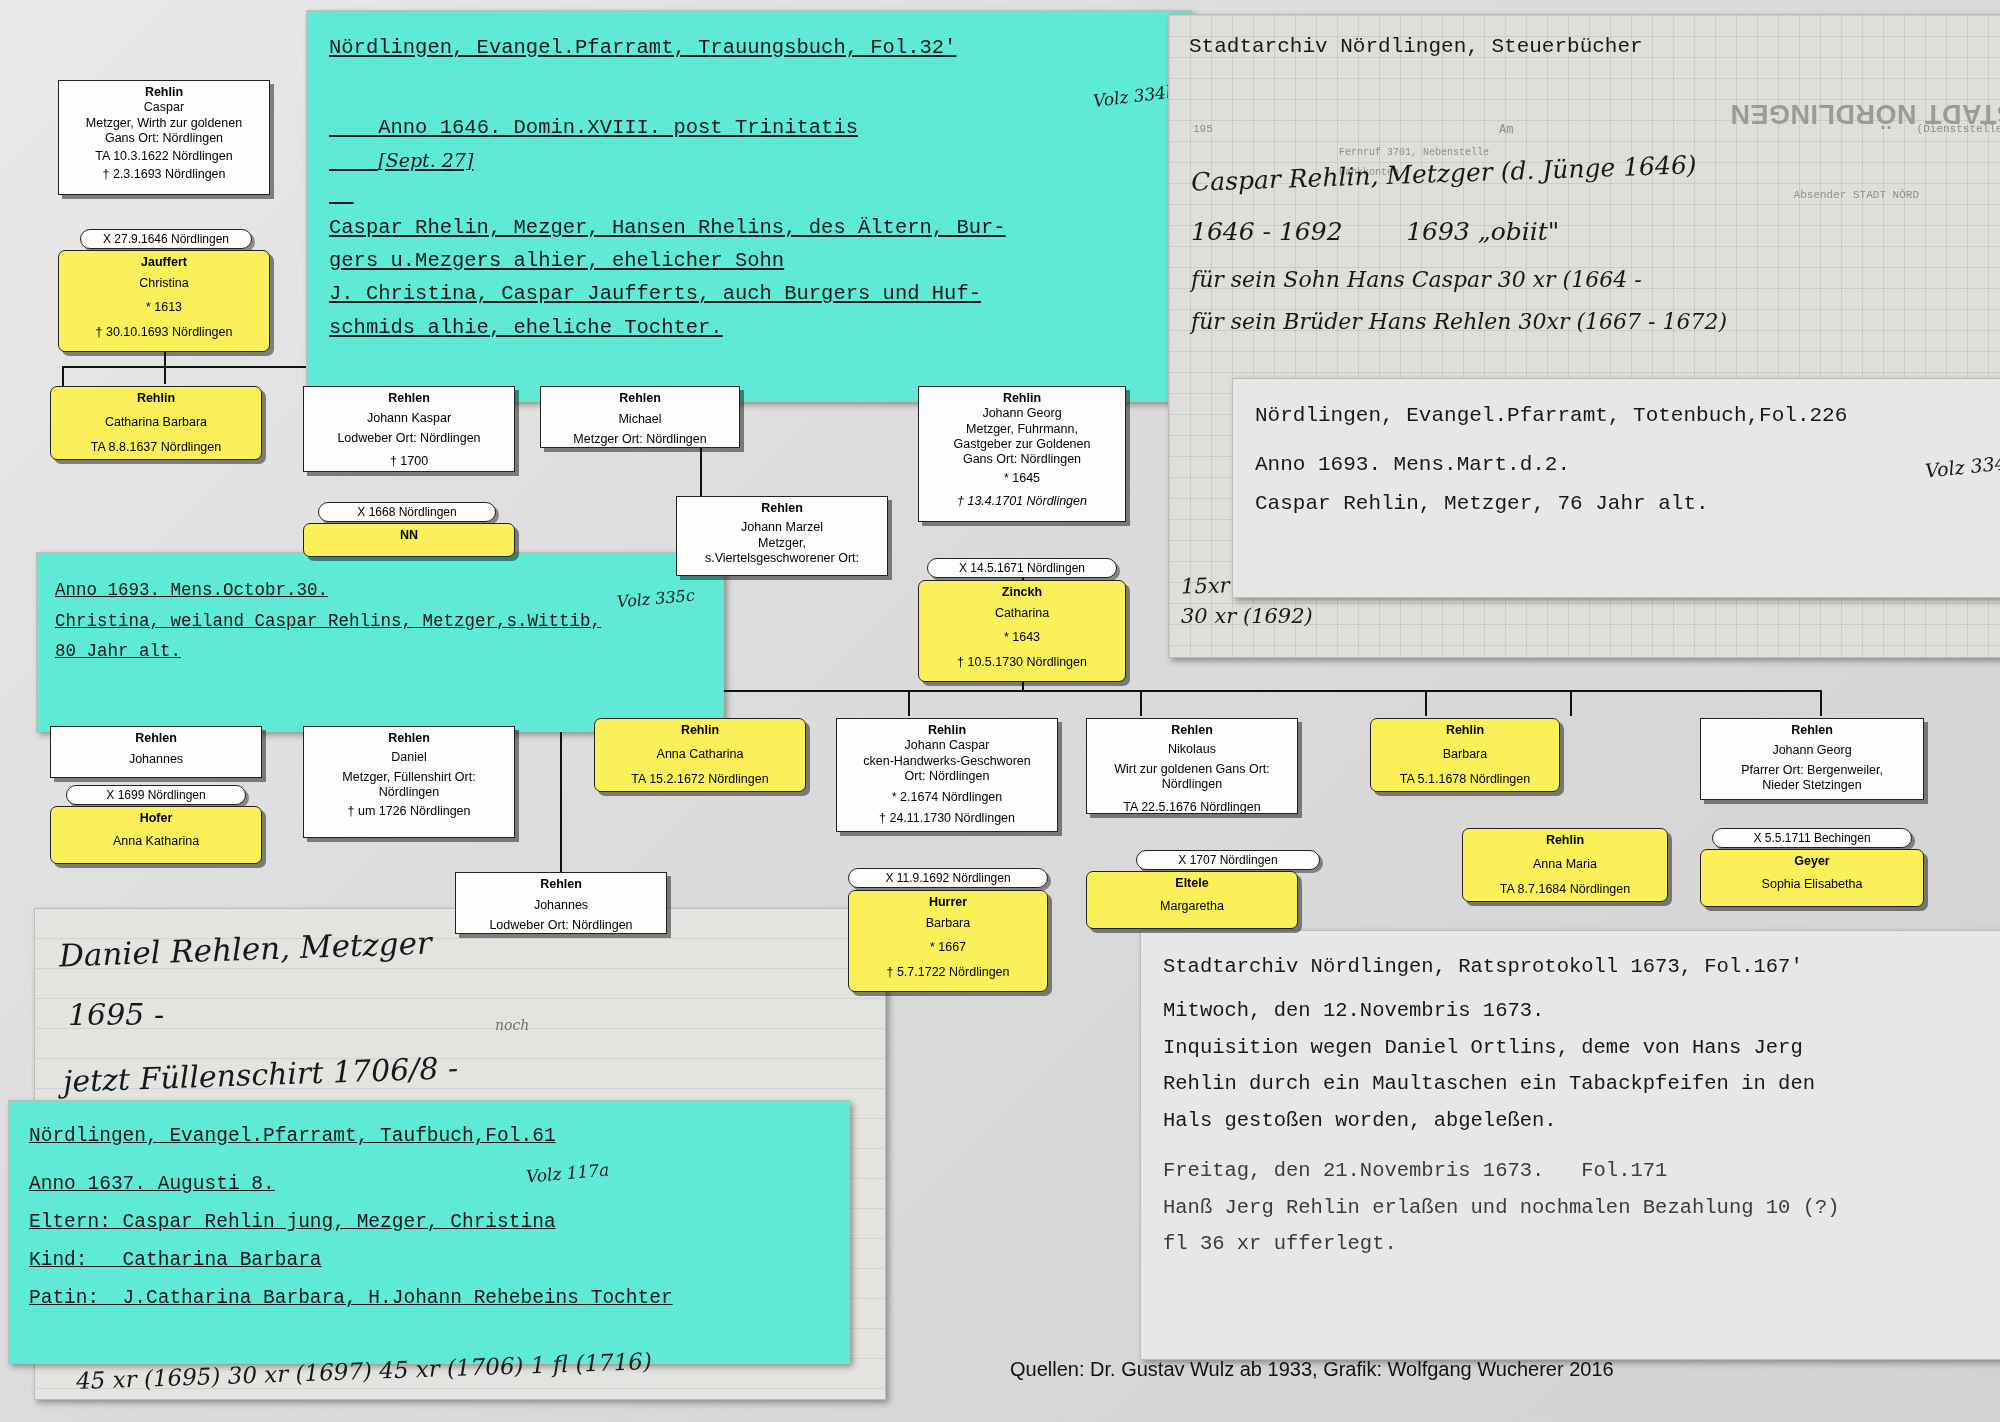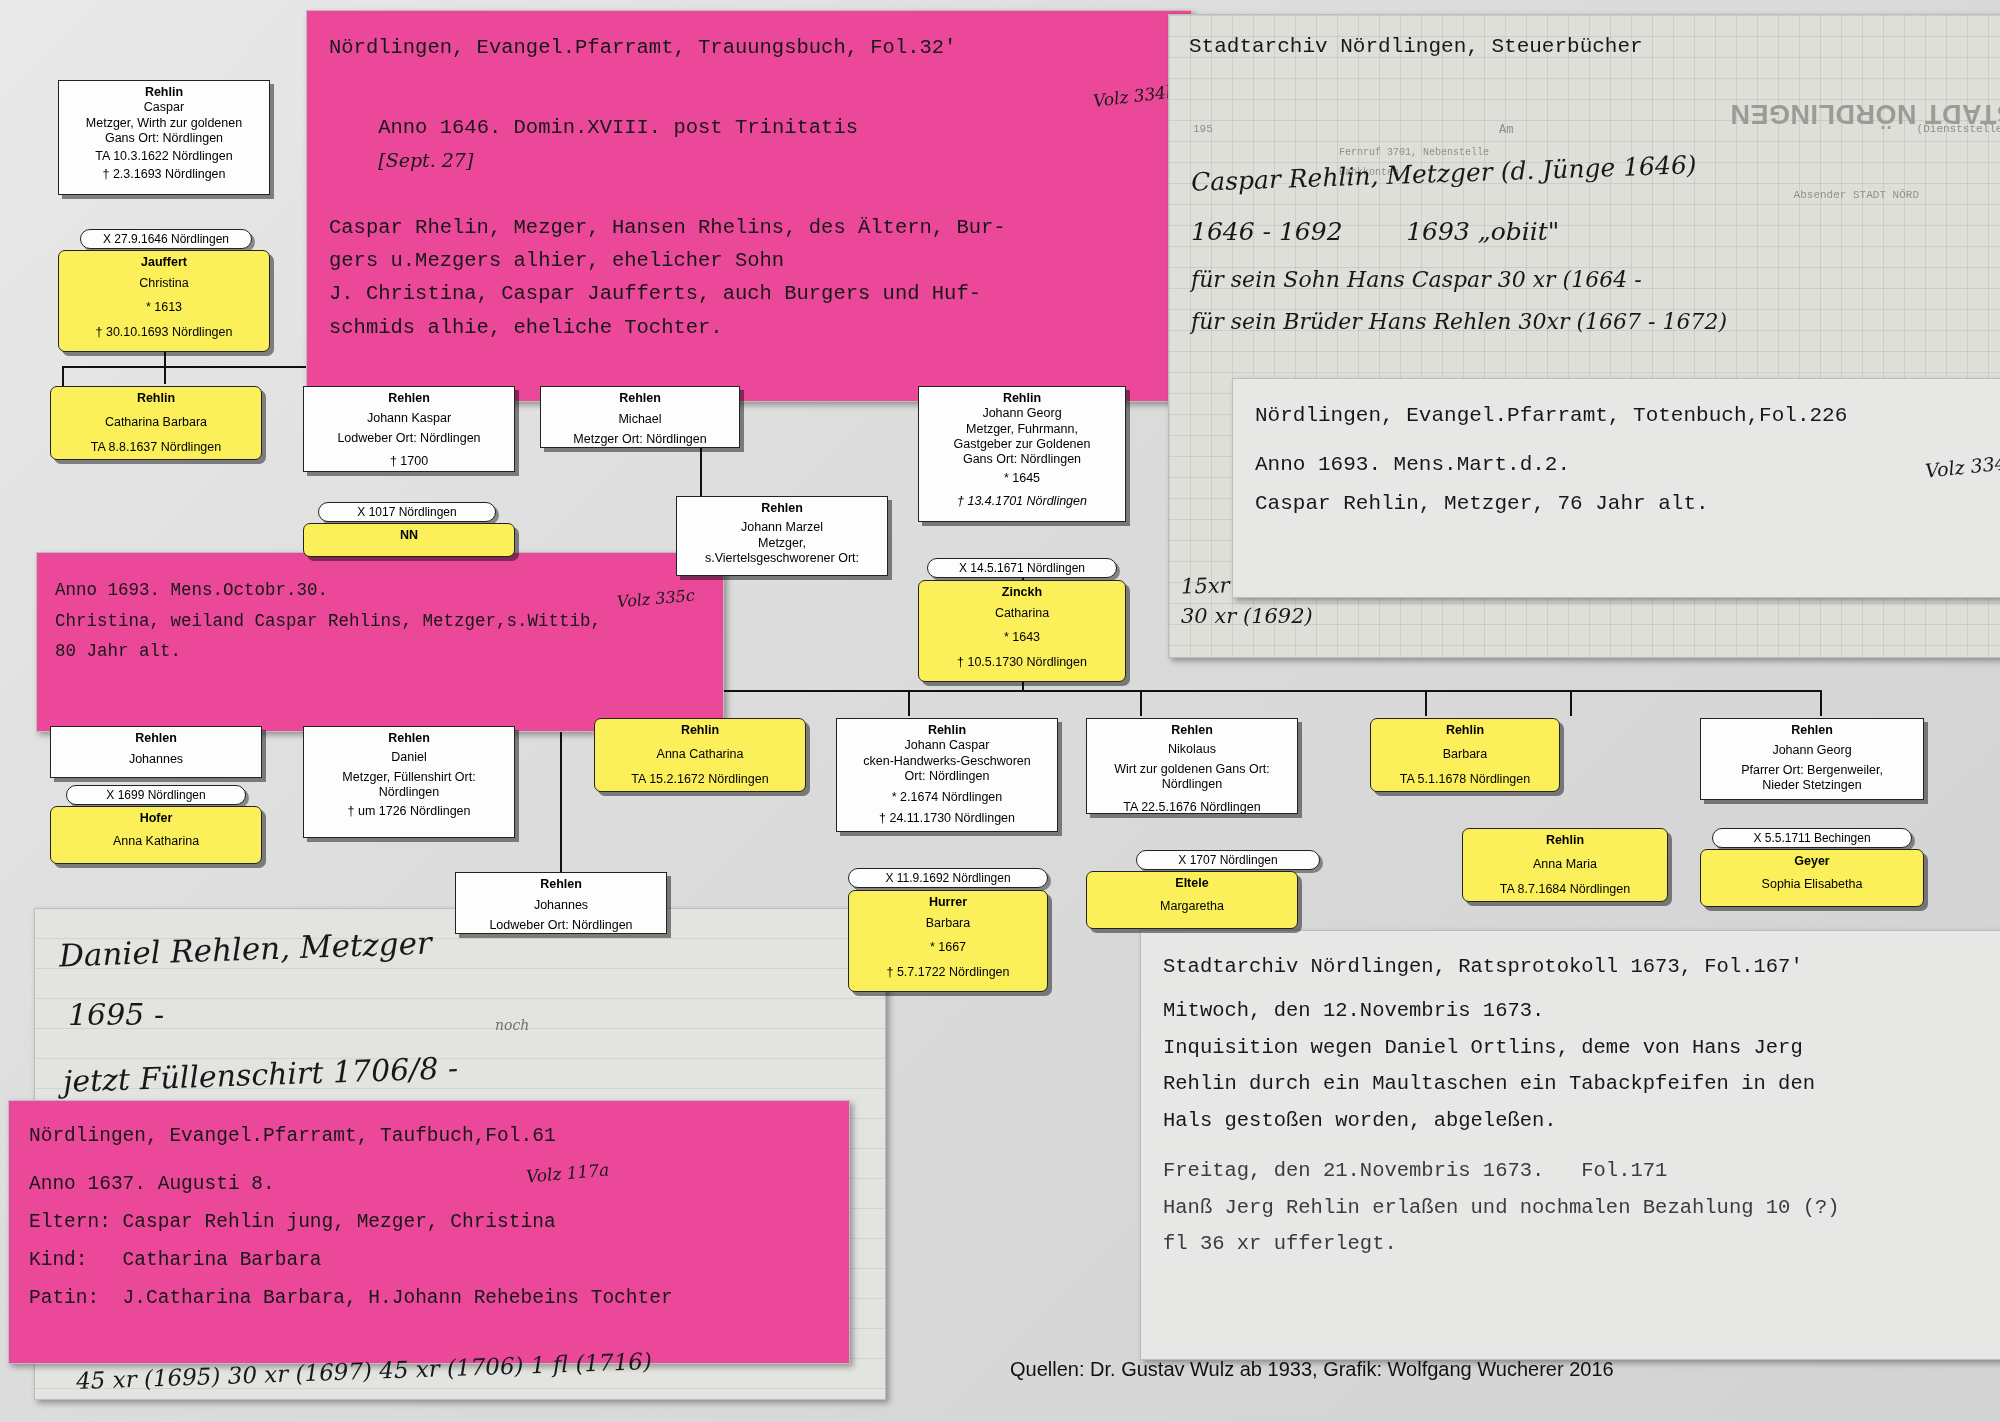--- a/index.html
+++ b/index.html
@@ -11,21 +11,21 @@
   .doc{
     position:absolute;
     background:#d9d9d7;
     box-shadow:3px 3px 6px rgba(0,0,0,.35);
     border:1px solid #bdbdbd;
     font-family:"Liberation Mono","DejaVu Sans Mono",monospace;
     color:#16181a;
     overflow:hidden;
   }
   .doc .ln{white-space:pre;}
-  .doc.paper{background:#ec4899;}
+  .doc.paper{background:#5eead4;text-decoration:underline;}
   .doc.white{background:#e7e7e5;}
   .doc.grid{
     background-color:#dedfd9;
     background-image:linear-gradient(to right,rgba(120,130,120,.18) 1px,transparent 1px),
                      linear-gradient(to bottom,rgba(120,130,120,.18) 1px,transparent 1px);
     background-size:21px 21px;
   }
   .doc.lined{
     background-color:#e3e3df;
     background-image:linear-gradient(to bottom,transparent 29px,rgba(120,130,140,.30) 30px);
@@ -206,21 +206,21 @@
   <span class="l" style="margin-top:9px;">Catharina Barbara</span>
   <span class="l" style="margin-top:9px;">TA 8.8.1637 Nördlingen</span>
 </div>
 
 <div class="node white" style="left:303px;top:386px;width:212px;height:86px;">
   <span class="sur">Rehlen</span>
   <span class="l" style="margin-top:5px;">Johann Kaspar</span>
   <span class="l" style="margin-top:4px;">Lodweber Ort: Nördlingen</span>
   <span class="l" style="margin-top:8px;">† 1700</span>
 </div>
-<div class="marr" style="left:318px;top:502px;width:178px;">X 1017 Nördlingen</div>
+<div class="marr" style="left:318px;top:502px;width:178px;">X 1668 Nördlingen</div>
 <div class="node yellow" style="left:303px;top:523px;width:212px;height:34px;">
   <span class="sur">NN</span>
 </div>
 
 <div class="node white" style="left:540px;top:386px;width:200px;height:62px;">
   <span class="sur">Rehlen</span>
   <span class="l" style="margin-top:6px;">Michael</span>
   <span class="l" style="margin-top:4px;">Metzger Ort: Nördlingen</span>
 </div>
 

